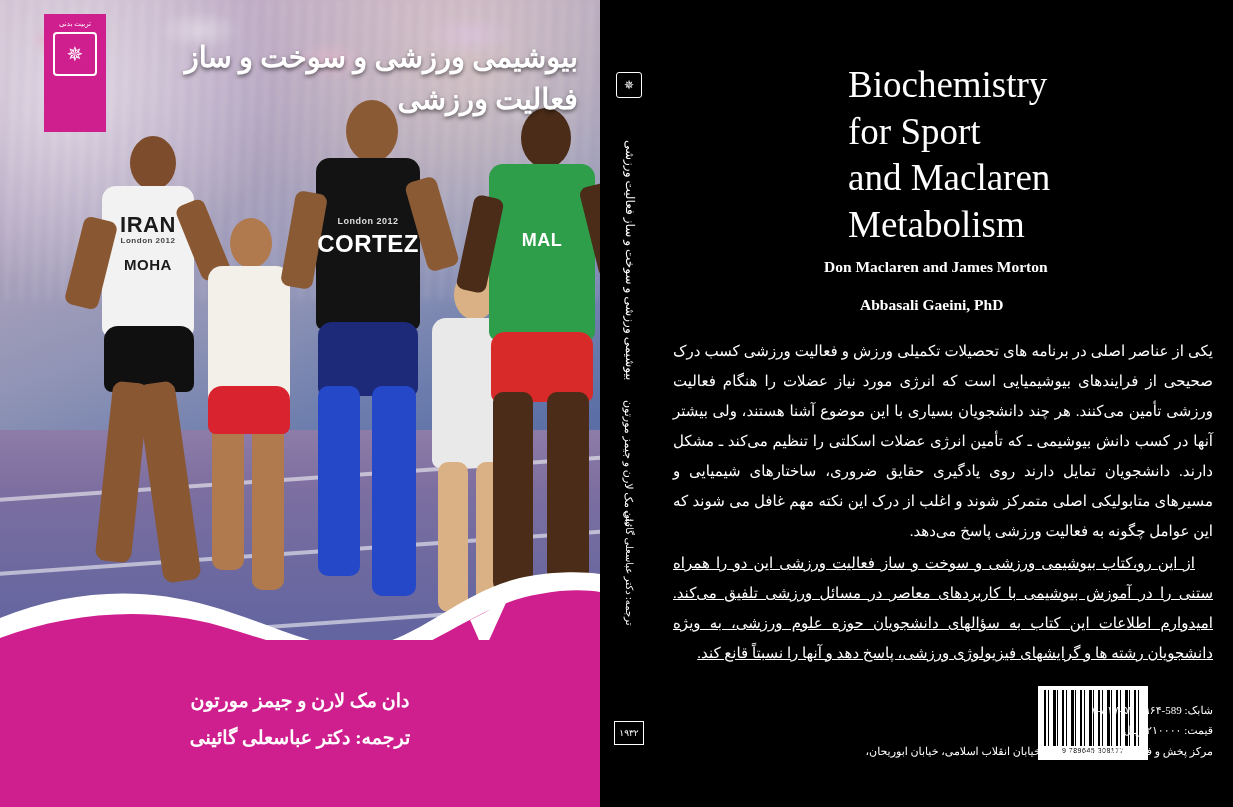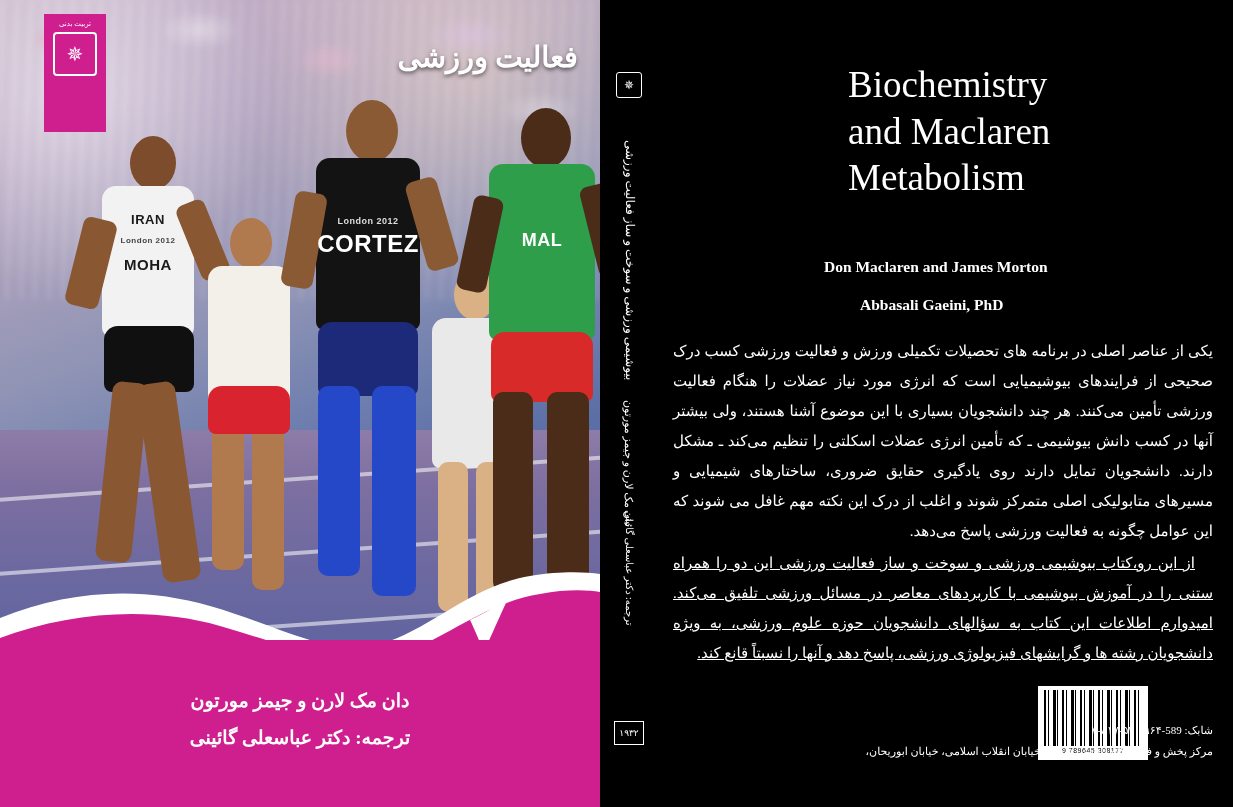--- a/index.html
+++ b/index.html
@@ -99,21 +99,21 @@
       </div>
 
       <div class="runner" style="left:58px;width:150px;height:530px;">
         <div class="head" style="left:72px;top:6px;width:46px;height:54px;background:#7d4c2c;"></div>
         <div class="torso" style="left:44px;top:56px;width:92px;height:150px;background:#f2f2f2;"></div>
         <div class="arm" style="left:16px;top:88px;width:34px;height:90px;background:#8a5733;transform:rotate(14deg);"></div>
         <div class="arm" style="left:130px;top:70px;width:30px;height:80px;background:#8a5733;transform:rotate(-22deg);"></div>
         <div class="torso" style="left:46px;top:196px;width:90px;height:66px;background:#101010;"></div>
         <div class="leg" style="left:46px;top:252px;width:36px;height:180px;background:#8a5733;transform:rotate(6deg);"></div>
         <div class="leg" style="left:92px;top:252px;width:38px;height:200px;background:#8a5733;transform:rotate(-8deg);"></div>
-        <div class="bibtext" style="left:44px;top:82px;width:92px;font-size:13px;">IRAN</div>
+        <div class="bibtext" style="left:44px;top:82px;width:92px;font-size:22px;">IRAN</div>
         <div class="bibtext" style="left:44px;top:106px;width:92px;font-size:8px;color:#444;">London 2012</div>
         <div class="bibtext" style="left:44px;top:126px;width:92px;font-size:15px;">MOHA</div>
       </div>
 
       <div class="runner" style="left:190px;width:110px;height:470px;">
         <div class="head" style="left:40px;top:28px;width:42px;height:50px;background:#b07a4e;"></div>
         <div class="torso" style="left:18px;top:76px;width:82px;height:140px;background:#f3f0ea;"></div>
         <div class="leg" style="left:22px;top:210px;width:32px;height:170px;background:#b07a4e;"></div>
         <div class="leg" style="left:62px;top:210px;width:32px;height:190px;background:#b07a4e;"></div>
         <div class="torso" style="left:18px;top:196px;width:82px;height:48px;background:#d9232e;"></div>
@@ -156,56 +156,59 @@
       <path d="M470,60 C486,52 500,46 512,30 C500,56 492,74 484,92 C478,78 474,68 470,60 Z" fill="#ffffff"></path>
     </svg>
     <div class="magenta"></div>
 
     <div class="pub-logo">
       <div class="ptxt">تربیت بدنی</div>
       <div class="pub-mark">✵</div>
     </div>
 
     <div class="back-title">
+      <div>بیوشیمی ورزشی و سوخت و ساز</div>
       <div>فعالیت ورزشی</div>
     </div>
 
     <div class="back-authors">
       <div class="l1">دان مک لارن و جیمز مورتون</div>
       <div class="l2">ترجمه: دکتر عباسعلی گائینی</div>
     </div>
   </div>
 
   <div class="spine">
     <div class="spine-logo">✵</div>
     <div class="spine-text">بیوشیمی ورزشی و سوخت و ساز فعالیت ورزشی</div>
     <div class="spine-text2">دان مک لارن و جیمز مورتون</div>
     <div class="spine-text3">ترجمه: دکتر عباسعلی گائینی</div>
     <div class="spine-box">۱۹۳۲</div>
   </div>
 
   <div class="front">
     <div class="front-title">
       <div>Biochemistry</div>
+      <div>for Sport</div>
       <div>and Maclaren</div>
       <div>Metabolism</div>
     </div>
 
     <div class="front-auth">Don Maclaren and James Morton</div>
     <div class="front-trans">Abbasali Gaeini, PhD</div>
 
     <div class="front-body">
       <p>یکی از عناصر اصلی در برنامه های تحصیلات تکمیلی ورزش و فعالیت ورزشی کسب درک صحیحی از فرایندهای بیوشیمیایی است که انرژی مورد نیاز عضلات را هنگام فعالیت ورزشی تأمین می‌کنند. هر چند دانشجویان بسیاری با این موضوع آشنا هستند، ولی بیشتر آنها در کسب دانش بیوشیمی ـ که تأمین انرژی عضلات اسکلتی را تنظیم می‌کند ـ مشکل دارند. دانشجویان تمایل دارند روی یادگیری حقایق ضروری، ساختارهای شیمیایی و مسیرهای متابولیکی اصلی متمرکز شوند و اغلب از درک این نکته مهم غافل می شوند که این عوامل چگونه به فعالیت ورزشی پاسخ می‌دهد.</p>
       <p class="indent">از این رو،کتاب بیوشیمی ورزشی و سوخت و ساز فعالیت ورزشی این دو را همراه ستنی را در آموزش بیوشیمی با کاربردهای معاصر در مسائل ورزشی تلفیق می‌کند. امیدوارم اطلاعات این کتاب به سؤالهای دانشجویان حوزه علوم ورزشی، به ویژه دانشجویان رشته ها و گرایشهای فیزیولوژی ورزشی، پاسخ دهد و آنها را نسبتاً قانع کند.</p>
     </div>
 
     <div class="barcode">
       <div class="bars"></div>
       <div class="bar-num">9 789645 308177</div>
     </div>
 
     <div class="front-meta">
       <div class="row">شابک: 589-۹۶۴-۵۳۰-۸۱۷-۷</div>
+      <div class="row">قیمت: ۲۱۰۰۰۰ ریال</div>
       <div class="row">مرکز پخش و فروشگاه دانشی: تهران، خیابان انقلاب اسلامی، خیابان ابوریحان،</div>
     </div>
   </div>
 
 </div>
 
 </body></html>

